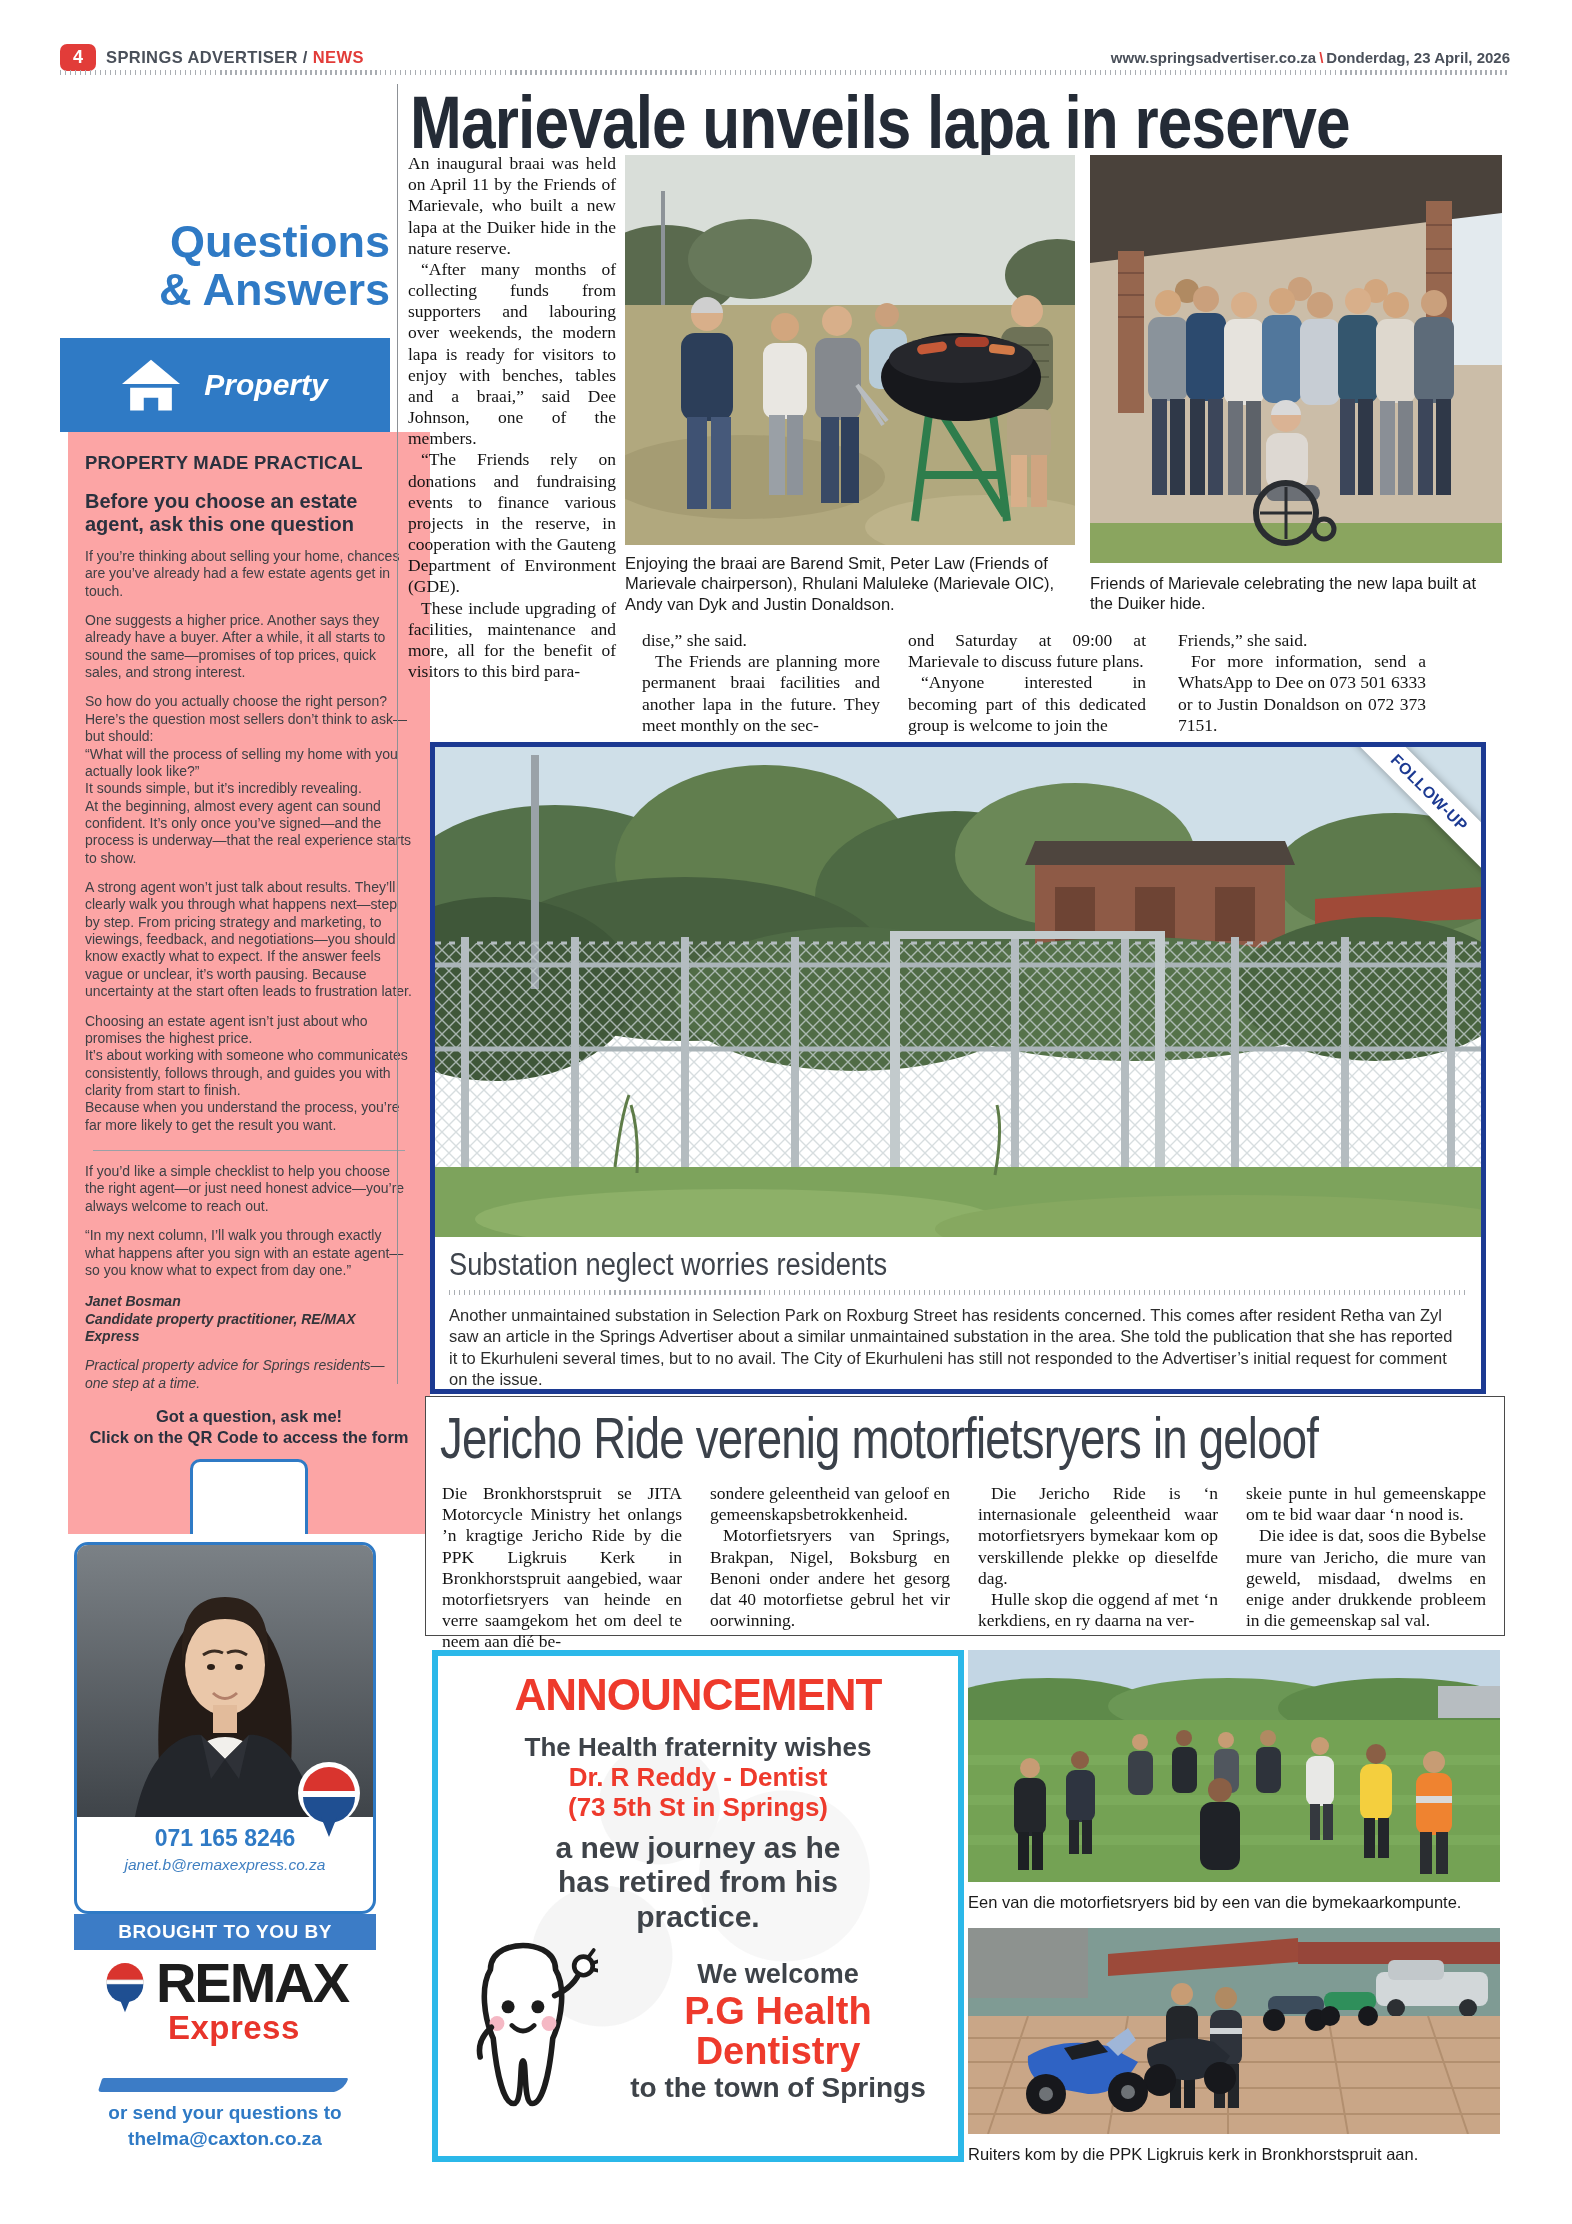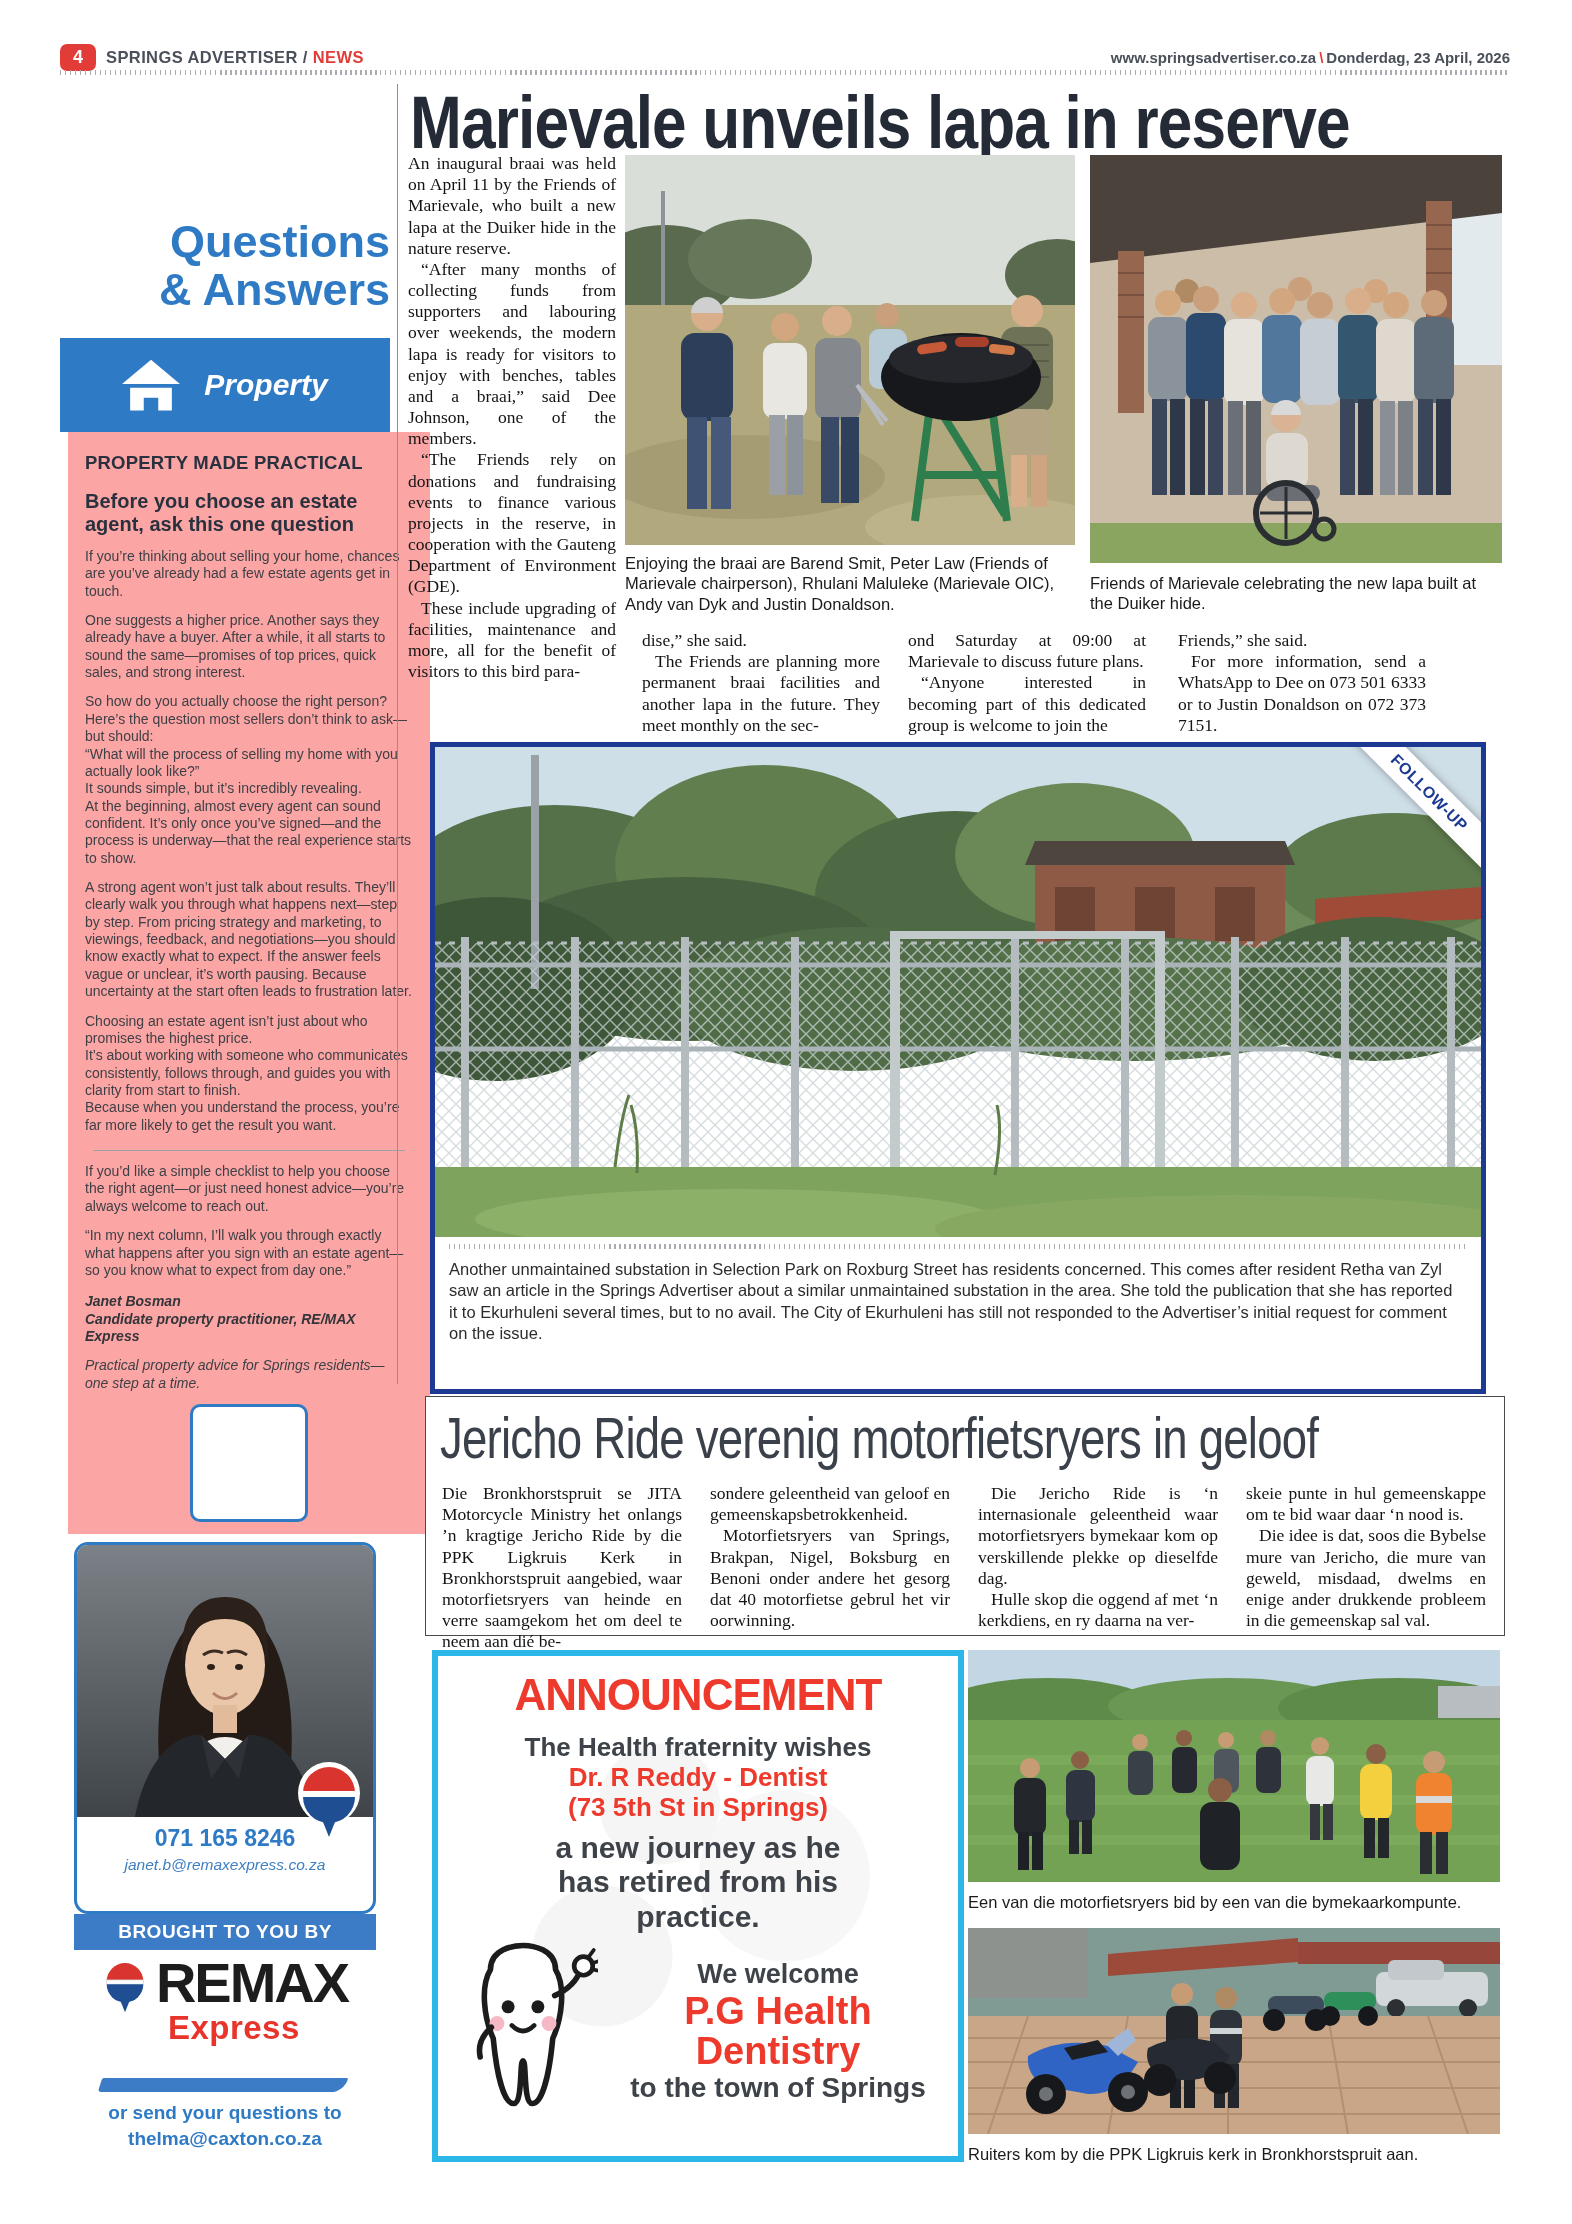--- a/index.html
+++ b/index.html
@@ -156,20 +156,24 @@
 Because when you understand the process, you’re far more likely to get the result you want.</p>
     <hr class="sb-divider">
     <p>If you’d like a simple checklist to help you choose the right agent—or just need honest advice—you’re always welcome to reach out.</p>
     <p>“In my next column, I’ll walk you through exactly what happens after you sign with an estate agent—so you know what to expect from day one.”</p>
     <div class="author">
       <span class="nm">Janet Bosman</span>
       <span class="nm">Candidate property practitioner, RE/MAX Express</span>
     </div>
     <div class="tagline">Practical property advice for Springs residents—
 one step at a time.</div>
+    <div class="cta">
+      <div>Got a question, ask me!</div>
+      <div>Click on the QR Code to access the form</div>
+    </div>
     <div class="qrbox">
       
     </div>
   </div>
 
   <div class="abs photocard">
     <svg class="portrait" viewBox="0 0 296 272" preserveAspectRatio="none">
       <defs>
           <linearGradient id="pg" x1="0" y1="0" x2="0" y2="1">
         <stop offset="0" stop-color="#7b8186"></stop>
@@ -383,20 +387,23 @@
       <rect y="420" width="1046" height="70" fill="#7da35c"></rect>
       <ellipse cx="300" cy="472" rx="260" ry="30" fill="#8db068"></ellipse>
       <ellipse cx="800" cy="482" rx="300" ry="34" fill="#86a860"></ellipse>
       <path d="M180,420 q6,-50 14,-72 M202,426 q2,-42 -6,-68 M560,428 q8,-44 2,-70" stroke="#5e7c48" stroke-width="3" fill="none"></path>
     </svg>
     <div class="fucorner">
       <div class="furibbon">
         <span>FOLLOW-UP</span>
       </div>
     </div>
+    <div class="futitle">
+      <span class="condensed" style="transform:scaleX(.88);">Substation neglect worries residents</span>
+    </div>
     <div class="ticks futicks"></div>
     <div class="fubody">Another unmaintained substation in Selection Park on Roxburg Street has residents concerned. This comes after resident Retha van Zyl saw an article in the Springs Advertiser about a similar unmaintained substation in the area. She told the publication that she has reported it to Ekurhuleni several times, but to no avail. The City of Ekurhuleni has still not responded to the Advertiser’s initial request for comment on the issue.</div>
   </div>
 
   <div class="abs jbox">
     <div class="jheadline">
       <span class="condensed">Jericho Ride verenig motorfietsryers in geloof</span>
     </div>
     <div class="jcols serif">
       <div>

